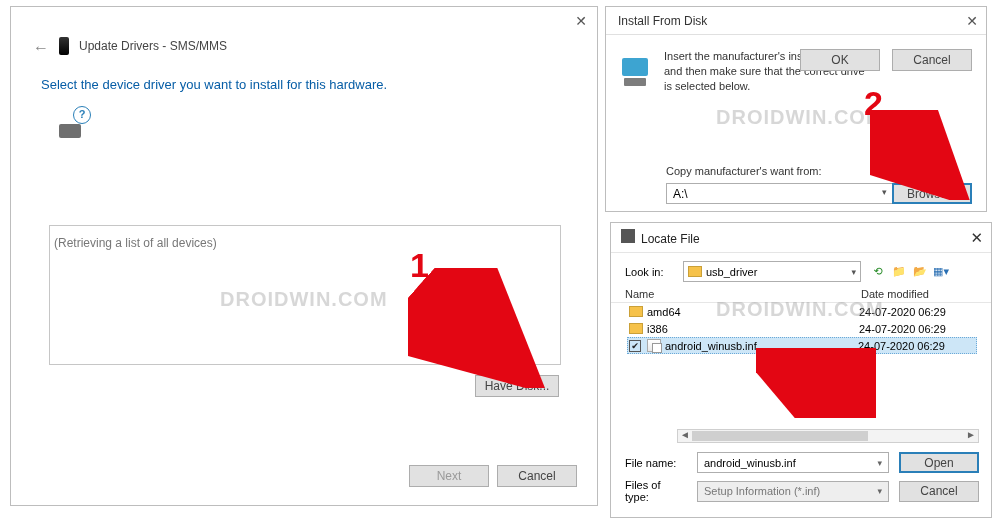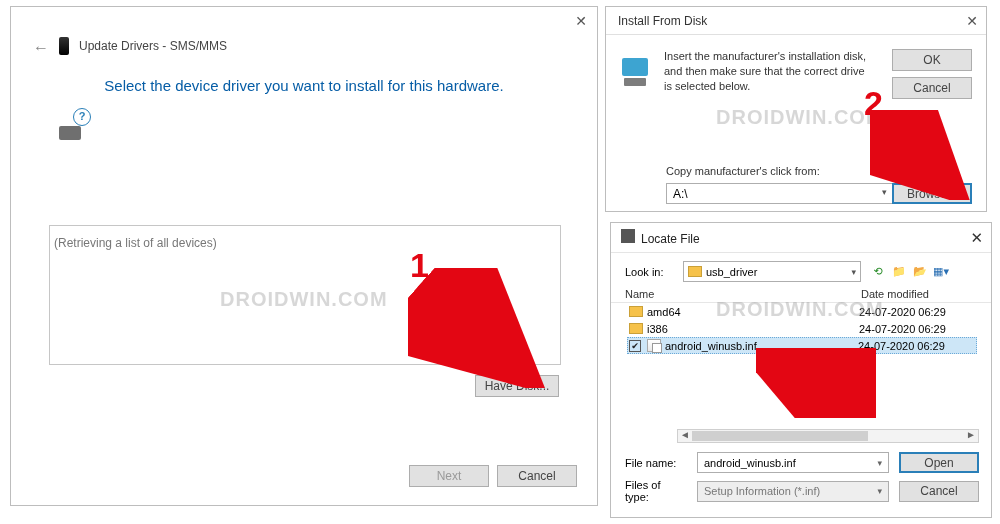--- a/index.html
+++ b/index.html
@@ -5,21 +5,21 @@
   * { box-sizing: border-box; font-family: "Segoe UI", Tahoma, sans-serif; }
   body { margin: 0; width: 1000px; height: 524px; background: #fff; position: relative; overflow: hidden; }
 
   
   .dlg1 { position: absolute; left: 10px; top: 6px; width: 588px; height: 500px; border: 1px solid #bdbdbd; background: #fff; }
   .dlg1-close { position: absolute; right: 10px; top: 6px; font-size: 14px; color: #555; cursor: pointer; }
   .dlg1-head { display: flex; align-items: center; gap: 10px; padding: 30px 0 0 22px; }
   .dlg1-back { color: #888; font-size: 16px; }
   .dlg1-devicon { width: 10px; height: 18px; background: linear-gradient(#333,#000); border-radius: 2px; }
   .dlg1-title { font-size: 12px; color: #444; }
-  .dlg1-heading { color: #065da6; font-size: 15px; padding: 22px 30px 0 30px; text-align: center; }
+  .dlg1-heading { color: #065da6; font-size: 13px; padding: 22px 30px 0 30px; }
   .dlg1-desc-row { display: flex; gap: 14px; padding: 18px 30px 0 48px; }
   .dlg1-drvicon { width: 28px; height: 28px; position: relative; }
   .dlg1-drvicon::before { content:""; position:absolute; left:0; bottom:0; width:22px; height:14px; background:#6f6f6f; border-radius:2px; }
   .dlg1-drvicon::after { content:"?"; position:absolute; right:-4px; top:-4px; width:16px; height:16px; border-radius:50%; background:#fff; border:1px solid #2a7fb8; color:#2a7fb8; font-size:11px; font-weight:bold; text-align:center; line-height:15px; }
   .dlg1-desc { font-size: 12px; color: #333; line-height: 1.4; max-width: 460px; }
   .dlg1-listbox { position:absolute; left:38px; top:218px; width:512px; height:140px; border:1px solid #c6c6c6; background:#fff; padding:10px 4px; }
   .dlg1-listmsg { font-size:12px; color:#777; }
   .dlg1-havedisk { position:absolute; right:38px; top:368px; width:84px; height:22px; }
   .dlg1-btnrow { position:absolute; right:20px; bottom:18px; display:flex; gap:8px; }
   .btn { min-width:80px; height:22px; border:1px solid #adadad; background:#e1e1e1; font-size:12px; color:#444; display:flex; align-items:center; justify-content:center; cursor:pointer; }
@@ -28,21 +28,21 @@
   
   .dlg2 { position:absolute; left:605px; top:6px; width:382px; height:206px; border:1px solid #bdbdbd; background:#fff; }
   .dlg2-titlebar { height:28px; border-bottom:1px solid #e0e0e0; display:flex; align-items:center; justify-content:space-between; padding:0 8px 0 12px; font-size:12px; color:#333; }
   .dlg2-close { font-size:14px; color:#555; cursor:pointer; }
   .dlg2-body { position:relative; padding:14px 14px 0 14px; }
   .dlg2-row1 { display:flex; gap:12px; align-items:center; }
   .dlg2-diskicon { width:32px; height:30px; position:relative; }
   .dlg2-diskicon::before{content:"";position:absolute;left:2px;top:2px;width:26px;height:18px;background:#3da4d1;border-radius:2px;}
   .dlg2-diskicon::after{content:"";position:absolute;left:4px;bottom:0;width:22px;height:8px;background:#7d7d7d;border-radius:1px;}
   .dlg2-msg { font-size:11px; color:#333; line-height:1.35; max-width:210px; }
-  .dlg2-btncol { position:absolute; right:14px; top:14px; display:flex; flex-direction:column; gap:6px; }
+  .dlg2-btncol { position:absolute; right:14px; top:14px; display:flex; flex-direction:row; gap:12px; }
   .dlg2-label { position:absolute; left:60px; top:130px; font-size:11px; color:#333; }
   .dlg2-path { position:absolute; left:60px; top:148px; width:232px; height:21px; border:1px solid #aeaeae; background:#fff; font-size:12px; padding:0 18px 0 6px; }
   .dlg2-path-caret { position:absolute; left:276px; top:152px; font-size:9px; color:#555; pointer-events:none; }
   .dlg2-browse { position:absolute; right:14px; top:148px; width:74px; height:21px; border:2px solid #2a7fb8; }
 
   
   .dlg3 { position:absolute; left:610px; top:222px; width:382px; height:296px; border:1px solid #bdbdbd; background:#fff; }
   .dlg3-titlebar { height:30px; background:#fff; display:flex; align-items:center; justify-content:space-between; padding:0 8px 0 10px; font-size:12px; color:#222; border-bottom:1px solid #e5e5e5;}
   .dlg3-ticon { width:14px; height:14px; background:#555; margin-right:6px; display:inline-block; }
   .dlg3-close { font-size:15px; color:#333; cursor:pointer; font-weight:400; }
@@ -114,21 +114,21 @@
   </div>
   <div class="dlg2-body">
     <div class="dlg2-row1">
       <div class="dlg2-diskicon"></div>
       <div class="dlg2-msg">Insert the manufacturer's installation disk, and then make sure that the correct drive is selected below.</div>
     </div>
     <div class="dlg2-btncol">
       <div class="btn" style="width:74px">OK</div>
       <div class="btn" style="width:74px">Cancel</div>
     </div>
-    <div class="dlg2-label">Copy manufacturer's click from:</div>
+    <div class="dlg2-label">Copy manufacturer's want from:</div>
     <input class="dlg2-path" value="A:\" style="">
     <span class="dlg2-path-caret">▾</span>
     <div class="btn dlg2-browse">Browse...</div>
   </div>
 </div>
 
 <div class="dlg3">
   <div class="dlg3-titlebar">
     <span><span class="dlg3-ticon"></span><span>Locate File</span></span>
     <span class="dlg3-close">✕</span>

